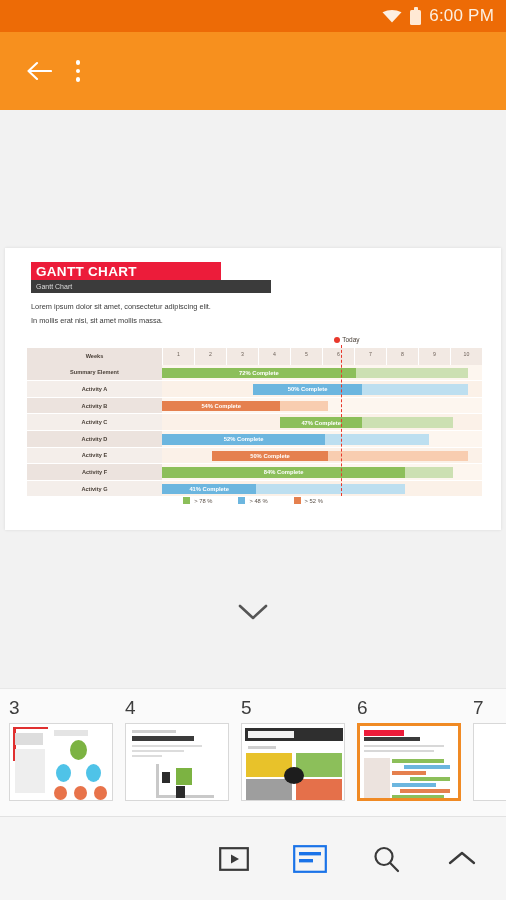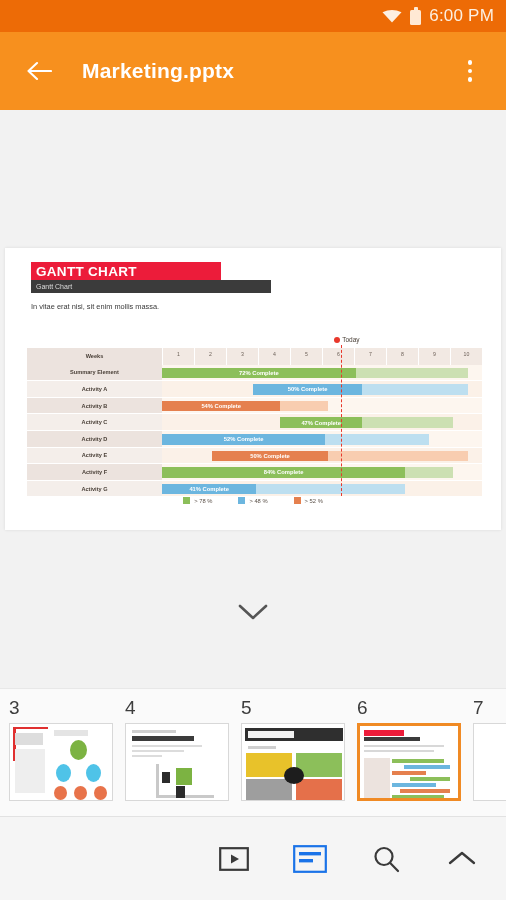--- a/index.html
+++ b/index.html
@@ -122,34 +122,34 @@
     </span>
     <span class="clock">6:00 PM</span>
   </div>
 
   <div class="appbar">
     <div class="back-btn">
       <svg width="26" height="20" viewBox="0 0 26 20">
         <path d="M25 10 H3 M11 2 L2.5 10 L11 18" stroke="#ffffff" stroke-width="2.1" fill="none" stroke-linecap="round" stroke-linejoin="round"></path>
       </svg>
     </div>
-    <div class="doc-title">Marketing.pptx</div>
     <div class="overflow-btn">
       <span class="ov-dot"></span>
         <span class="ov-dot"></span>
         <span class="ov-dot"></span>
     </div>
   </div>
 
   <div class="viewer">
     <div class="slide">
       <div class="slide-title">GANTT CHART</div>
       <div class="slide-sub">Gantt Chart</div>
       <div class="slide-body">
-        <p>In vitae erat nisi, sit enim mollis massa.</p>
+        <p>Lorem ipsum dolor sit amet, consectetur adipiscing elit.</p>
+        <p>In mollis erat nisi, sit amet mollis massa.</p>
       </div>
 
       <div class="gantt" id="gantt">
           <div class="gantt-row">
             <div class="g-head">Weeks</div>
             <div class="g-weeks">
               <div class="g-week">1</div>
               <div class="g-week">2</div>
               <div class="g-week">3</div>
               <div class="g-week">4</div>

